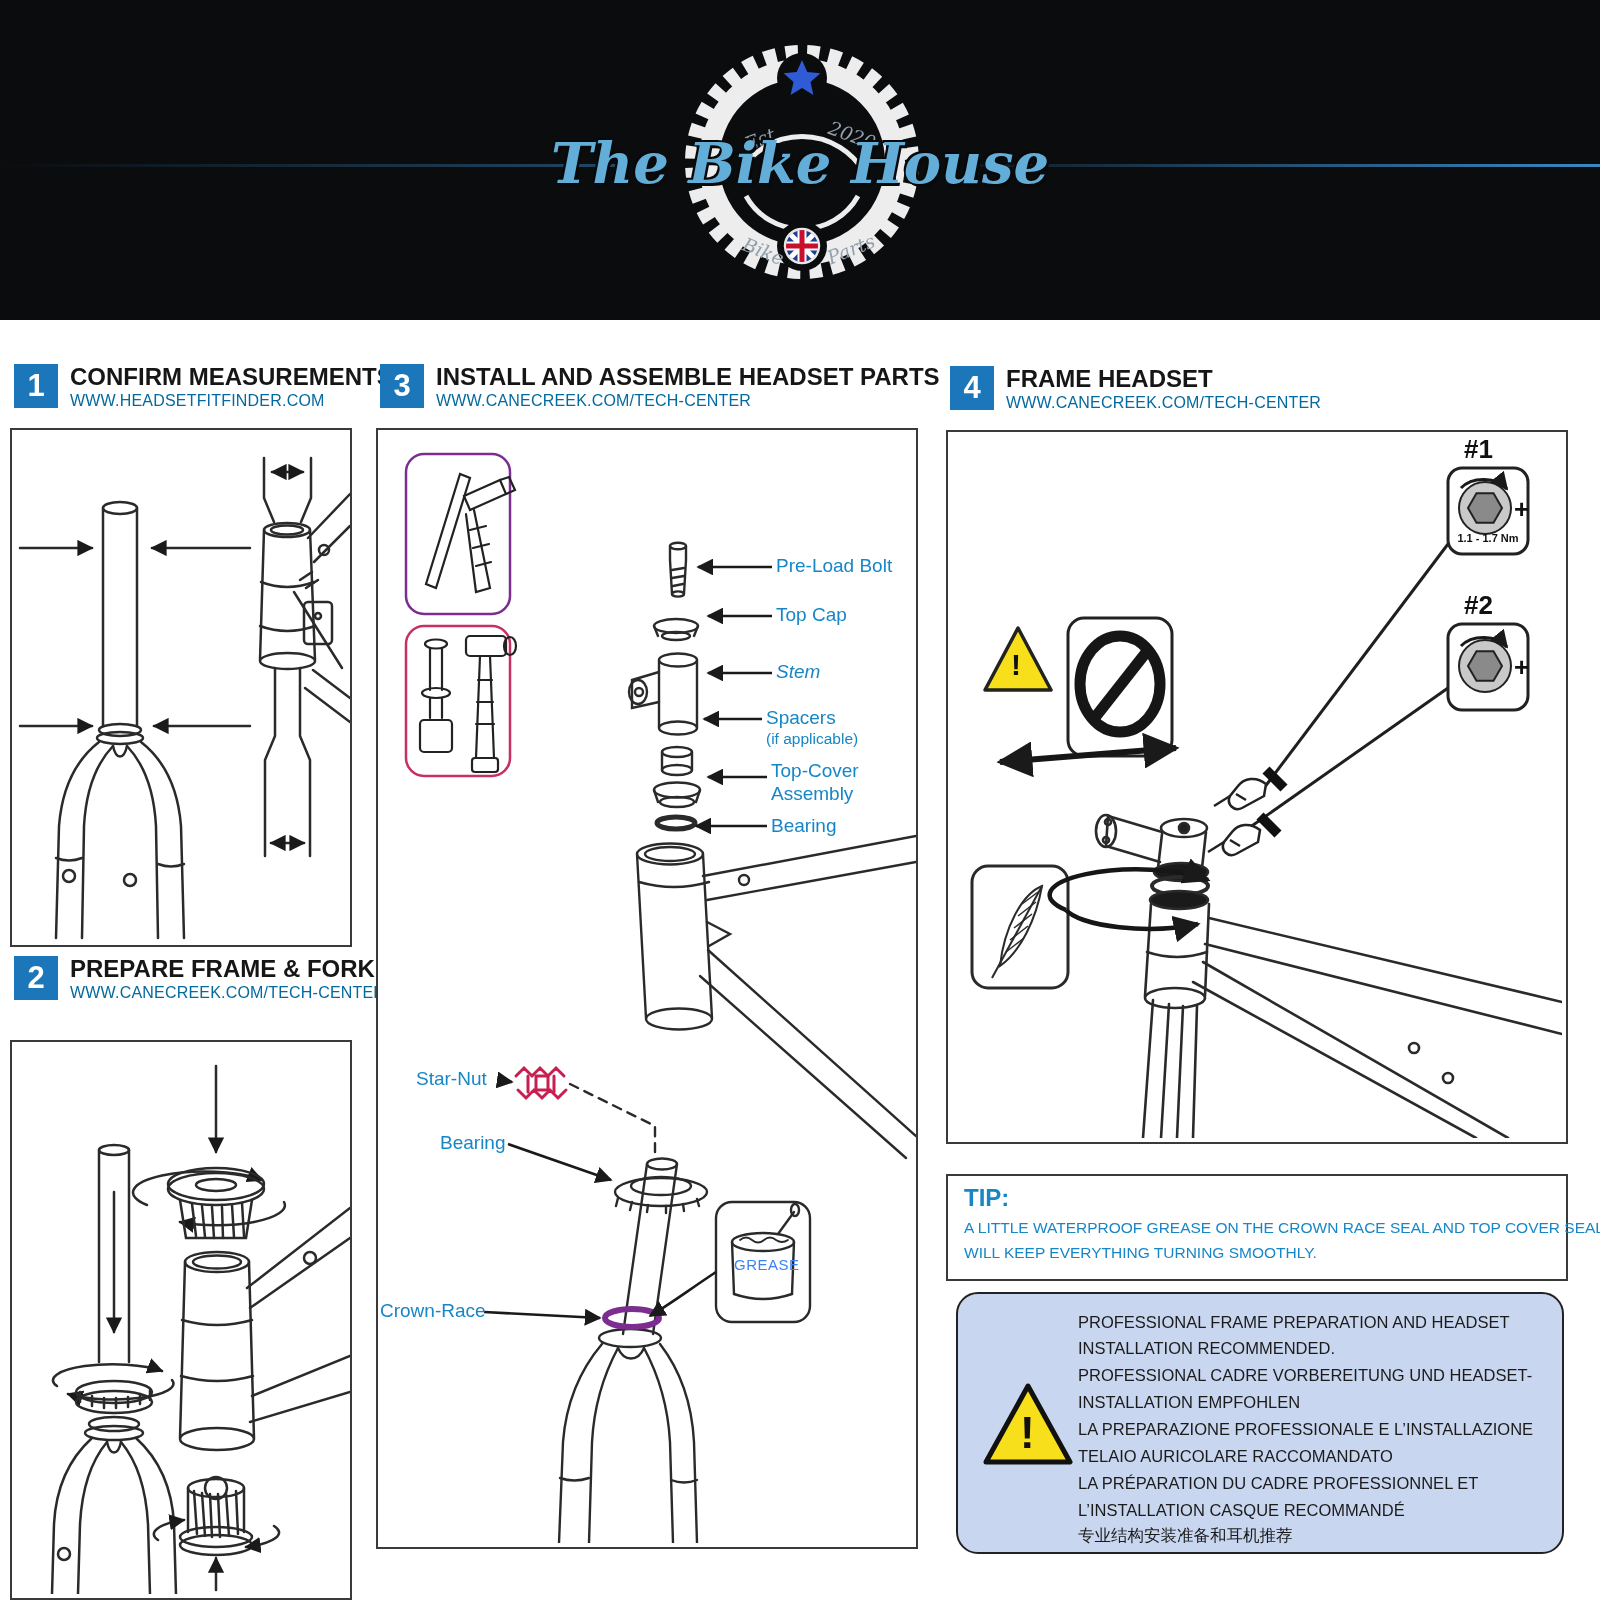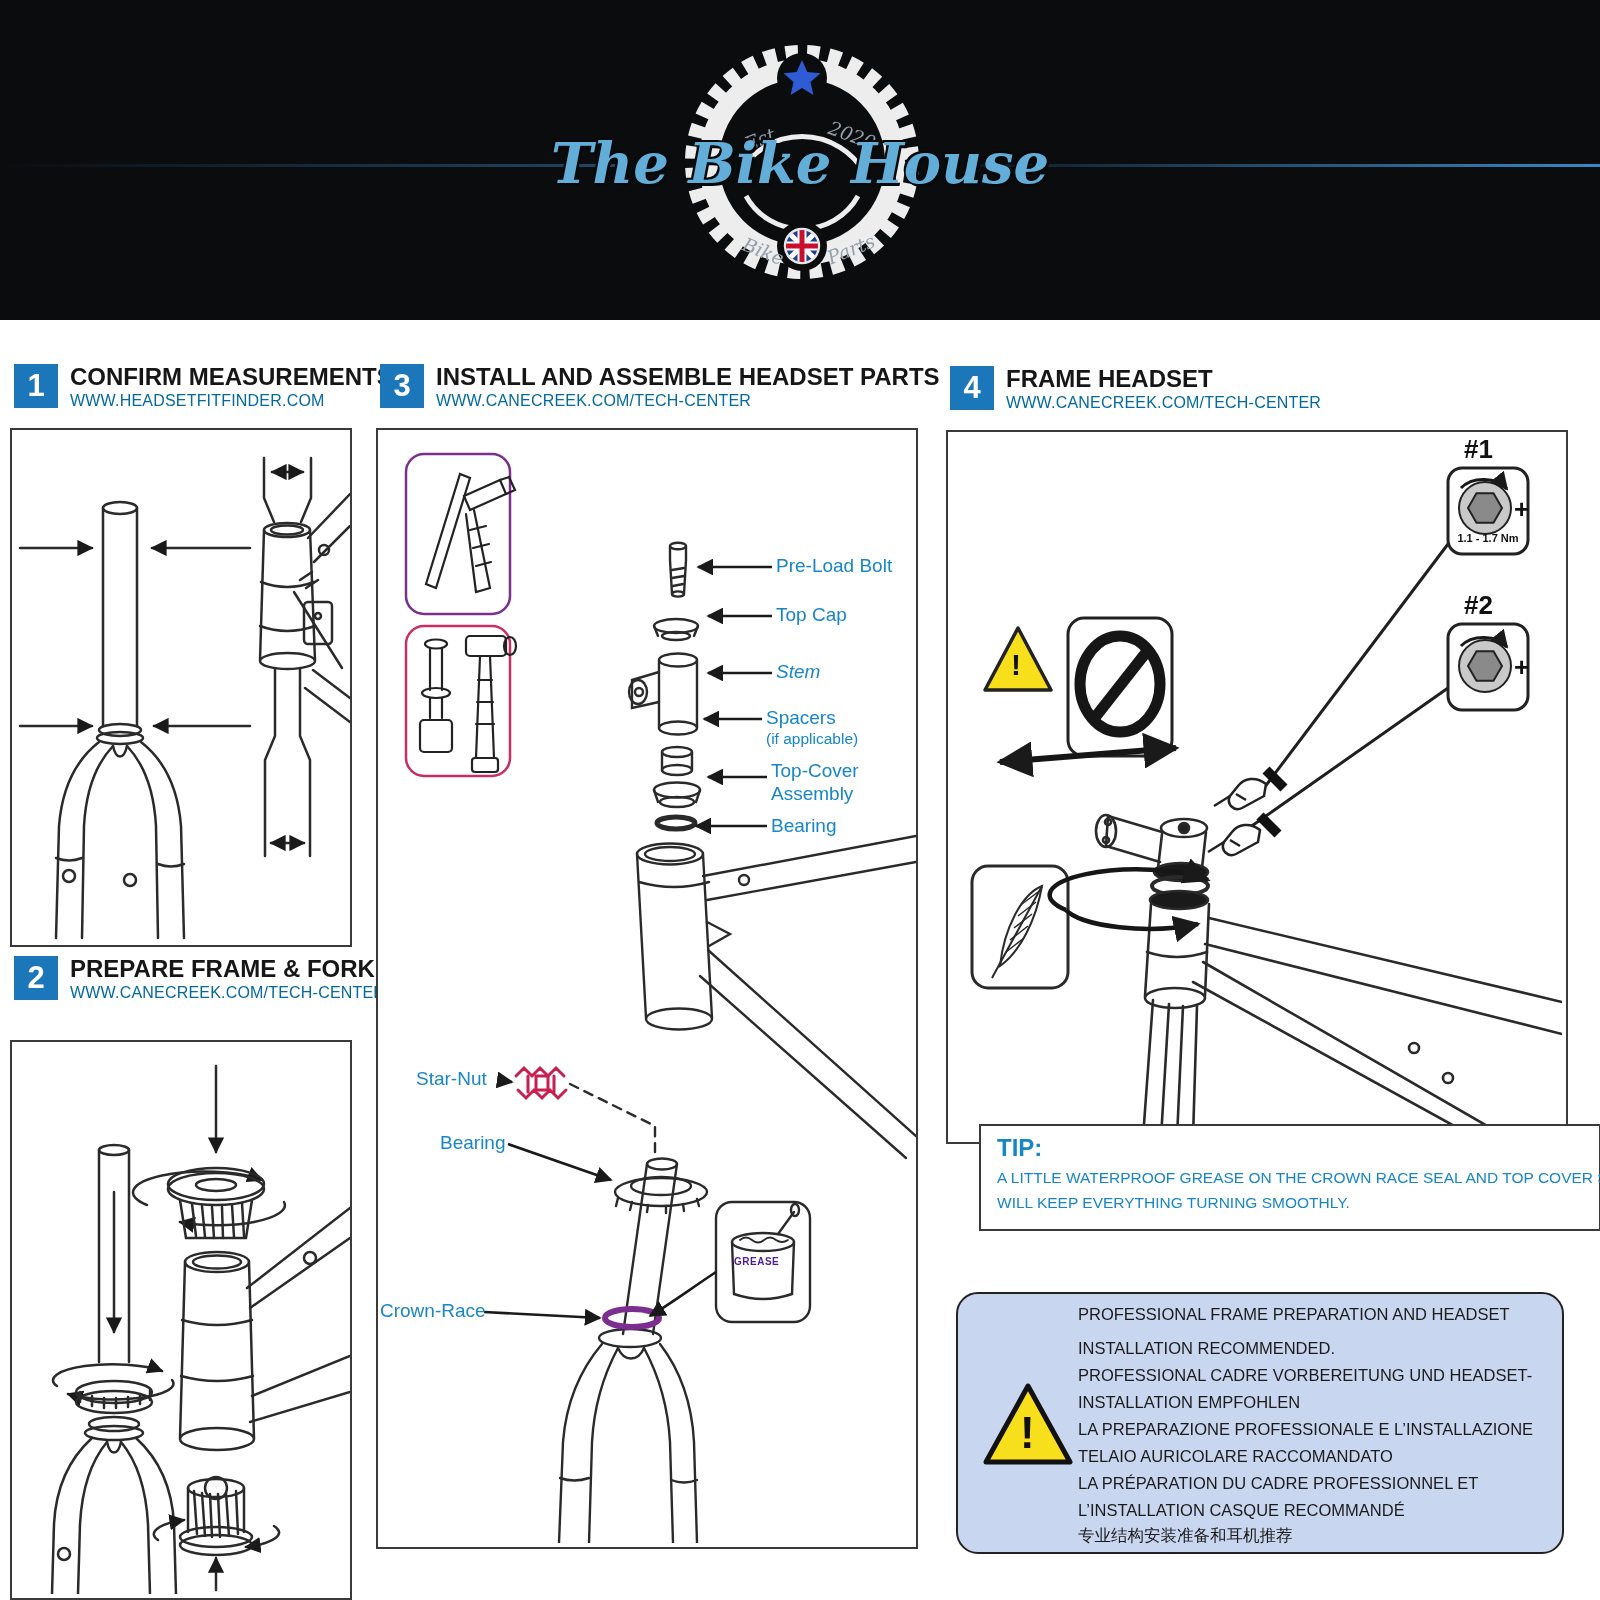--- a/index.html
+++ b/index.html
@@ -20,21 +20,21 @@
   .step-header{position:absolute;display:flex;align-items:flex-start;}
   .badge{width:44px;height:44px;background:#1b76ba;color:#fff;font-weight:bold;
     font-size:31px;display:flex;align-items:center;justify-content:center;flex:0 0 auto;}
   .sh-text{margin-left:12px;}
   .st{font-size:24px;font-weight:bold;color:#161616;line-height:1.06;white-space:nowrap;}
   .su{font-size:16px;color:#0369a1;margin-top:3px;letter-spacing:0.2px;white-space:nowrap;}
   
   .panel{position:absolute;border:2px solid #3a3a3a;background:#fff;}
   .lbl{position:absolute;color:#1786c6;font-size:19px;white-space:nowrap;z-index:6;}
   .lbl.small{font-size:15.5px;}
-  .grease-word{position:absolute;color:#4c1d95;font-weight:bold;font-size:10px;letter-spacing:0.5px;z-index:6;}
+  .grease-word{position:absolute;color:#3b82f6;font-weight:normal;font-size:15px;letter-spacing:0.5px;z-index:6;}
   .hexnum{position:absolute;color:#111;font-weight:bold;font-size:26px;z-index:6;}
   .plus{position:absolute;color:#111;font-weight:bold;font-size:26px;z-index:6;}
   .torque{position:absolute;color:#111;font-weight:bold;font-size:11px;width:76px;text-align:center;z-index:6;}
   .bang{position:absolute;color:#111;font-weight:bold;z-index:6;}
   
   .tip-title{position:absolute;left:16px;top:8px;color:#1786c6;font-weight:bold;font-size:24px;}
   .tip-line{position:absolute;left:16px;color:#1786c6;font-size:15.5px;white-space:nowrap;}
   .warnbox{position:absolute;background:#c9d6ef;border:2px solid #222;border-radius:22px;}
   .warn-line{position:absolute;left:120px;color:#1b1b1b;font-size:16.5px;white-space:nowrap;}
   svg{display:block;}
@@ -428,32 +428,32 @@
       </g>
     </svg>
     <span class="hexnum" style="left:516px;top:2px;">#1</span>
     <span class="plus" style="left:566px;top:62px;">+</span>
     <span class="torque" style="left:502px;top:100px;">1.1 - 1.7 Nm</span>
     <span class="hexnum" style="left:516px;top:158px;">#2</span>
     <span class="plus" style="left:566px;top:220px;">+</span>
     <span class="bang" style="left:63px;top:216px;font-size:30px;">!</span>
   </div>
 
-  <div class="panel" style="left:946px;top:1124px;width:618px;height:103px;margin-left:33px;">
+  <div class="panel" style="left:946px;top:1174px;width:618px;height:103px;">
     <div class="tip-title">TIP:</div>
     <div class="tip-line" style="top:43px;">A LITTLE WATERPROOF GREASE ON THE CROWN RACE SEAL AND TOP COVER SEAL</div>
     <div class="tip-line" style="top:68px;">WILL KEEP EVERYTHING TURNING SMOOTHLY.</div>
   </div>
 
   <div class="warnbox" style="left:956px;top:1292px;width:604px;height:258px;">
     <svg width="96" height="96" style="position:absolute;left:22px;top:84px;" viewBox="0 0 96 96">
       <path d="M48,8 L90,84 L6,84 Z" fill="#f7df1b" stroke="#111" stroke-width="5" stroke-linejoin="round"></path>
     </svg>
     <span class="bang" style="left:62px;top:114px;font-size:44px;">!</span>
-    <div class="warn-line" style="top:11px;">PROFESSIONAL FRAME PREPARATION AND HEADSET</div>
+    <div class="warn-line" style="top:19px;">PROFESSIONAL FRAME PREPARATION AND HEADSET</div>
     <div class="warn-line" style="top:45px;">INSTALLATION RECOMMENDED.</div>
     <div class="warn-line" style="top:72px;">PROFESSIONAL CADRE VORBEREITUNG UND HEADSET-</div>
     <div class="warn-line" style="top:99px;">INSTALLATION EMPFOHLEN</div>
     <div class="warn-line" style="top:126px;">LA PREPARAZIONE PROFESSIONALE E L’INSTALLAZIONE</div>
     <div class="warn-line" style="top:153px;">TELAIO AURICOLARE RACCOMANDATO</div>
     <div class="warn-line" style="top:180px;">LA PRÉPARATION DU CADRE PROFESSIONNEL ET</div>
     <div class="warn-line" style="top:207px;">L’INSTALLATION CASQUE RECOMMANDÉ</div>
     <div class="warn-line" style="top:231px;">专业结构安装准备和耳机推荐</div>
   </div>
 

